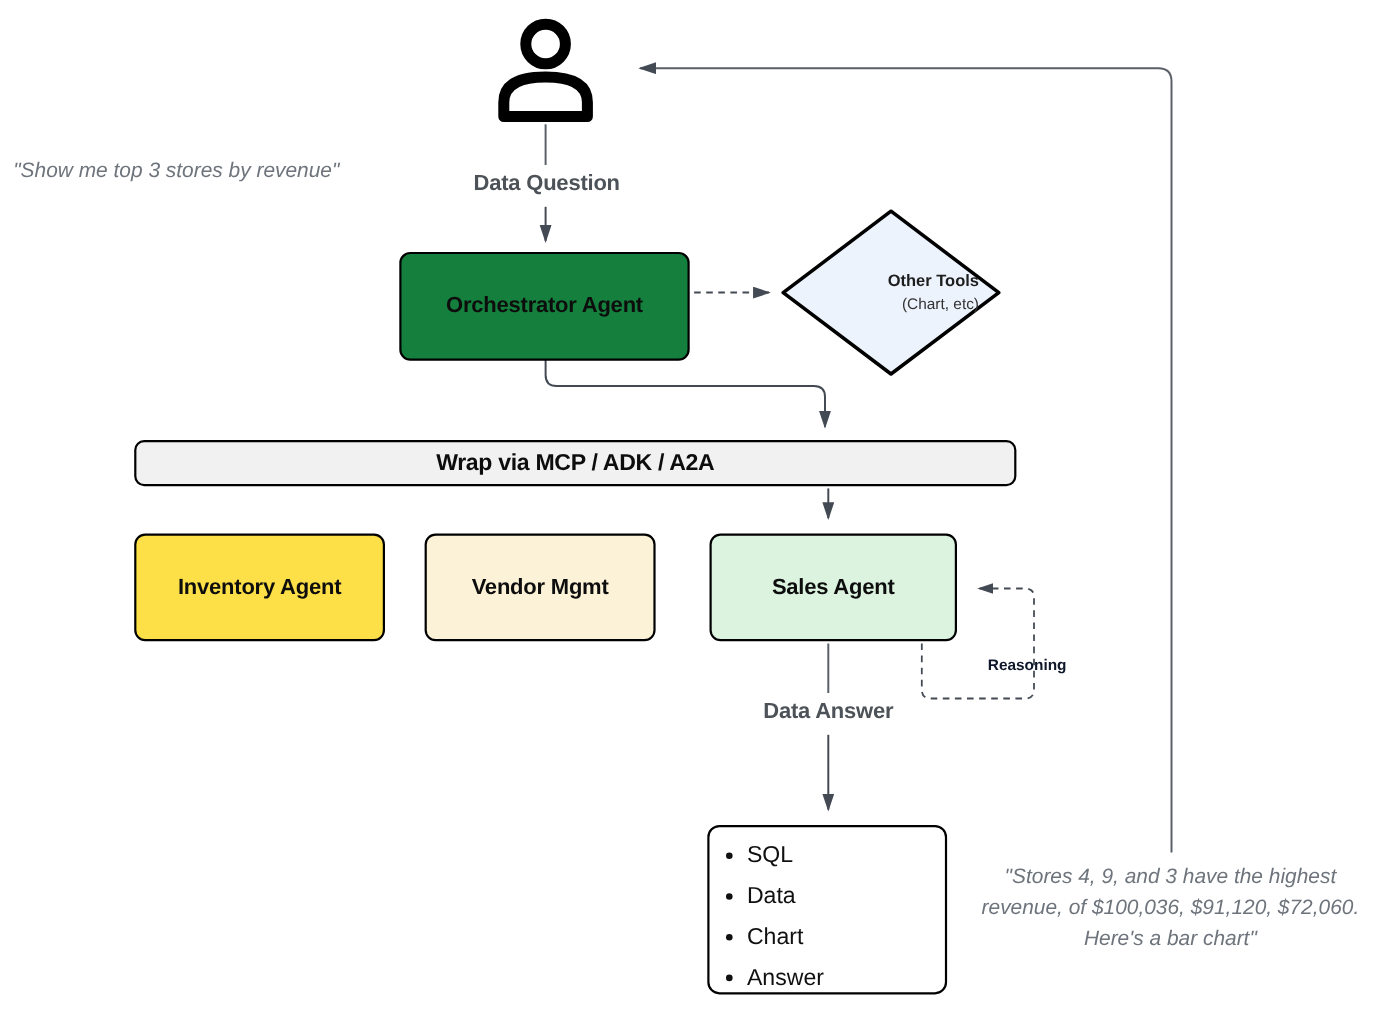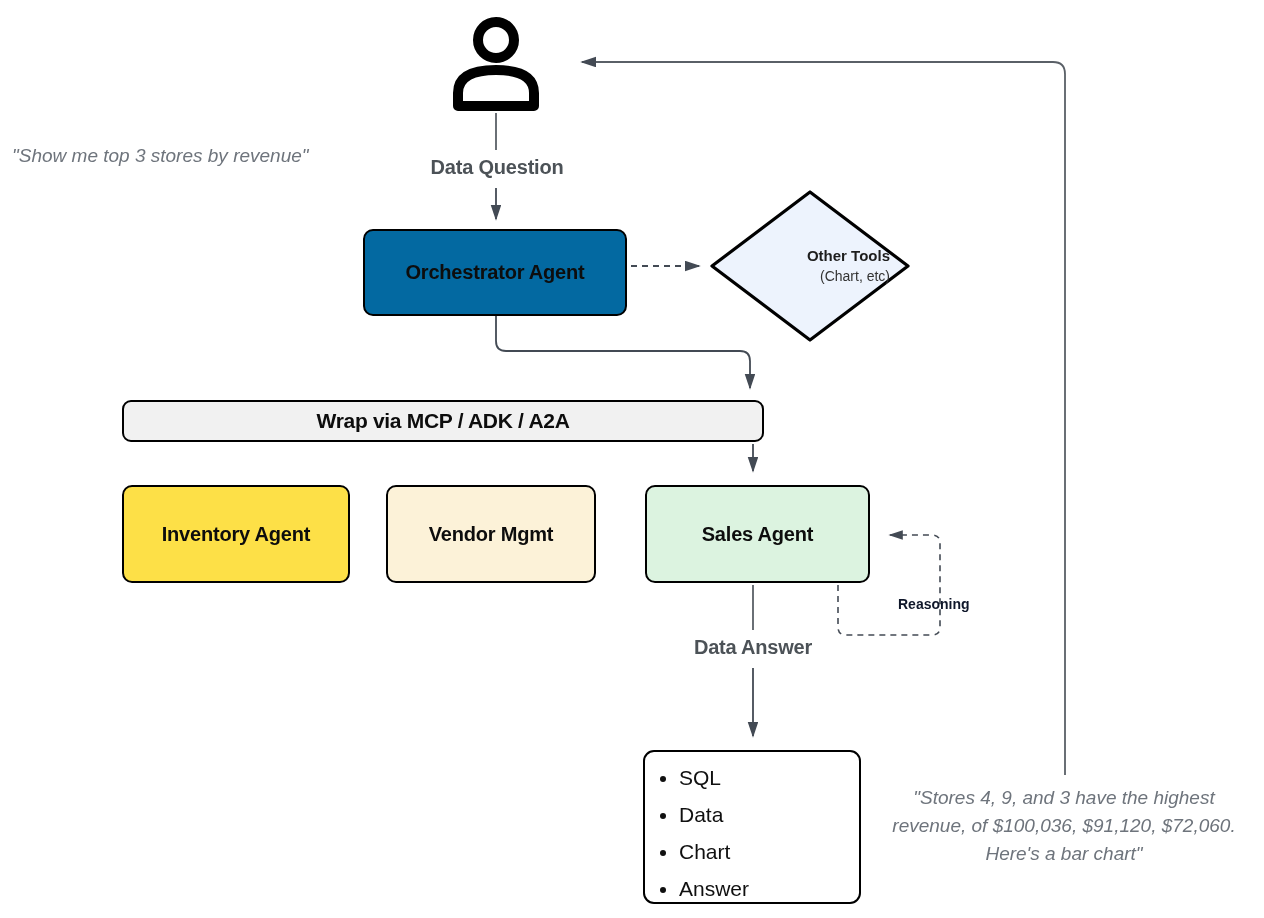--- a/index.html
+++ b/index.html
@@ -86,30 +86,30 @@
   <div class="quote right" style="left:862px;top:784px;">
     <div>"Stores 4, 9, and 3 have the highest</div>
     <div>revenue, of $100,036, $91,120, $72,060.</div>
     <div>Here's a bar chart"</div>
   </div>
 
   <div class="flow-label" style="left:497px;top:156px;">Data Question</div>
   <div class="flow-label" style="left:753px;top:636px;">Data Answer</div>
   <div class="loop-label" style="left:898px;top:596px;">Reasoning</div>
 
-  <div class="node" style="left: 363px; top: 229px; width: 264px; height: 87px; background-color: #0369a1;">
+  <div class="node" style="left: 363px; top: 229px; width: 264px; height: 99px; background-color: #15803d;">
     <span>Orchestrator Agent</span>
   </div>
 
   <div class="diamond-text" style="left:730px;top:245px;width:160px;">
     <div class="t1">Other Tools</div>
     <div class="t2">(Chart, etc)</div>
   </div>
 
-  <div class="bar" style="left: 122px; top: 400px; width: 642px; height: 42px; background-color: rgb(241, 241, 241);">
+  <div class="bar" style="left: 122px; top: 400px; width: 802px; height: 42px; background-color: rgb(241, 241, 241);">
     <span>Wrap via MCP / ADK / A2A</span>
   </div>
 
   <div class="node" style="left: 122px; top: 485px; width: 228px; height: 98px; background-color: #fde047;">
     <span>Inventory Agent</span>
   </div>
 
   <div class="node" style="left: 386px; top: 485px; width: 210px; height: 98px; background-color: rgb(252, 242, 216);">
     <span>Vendor Mgmt</span>
   </div>

